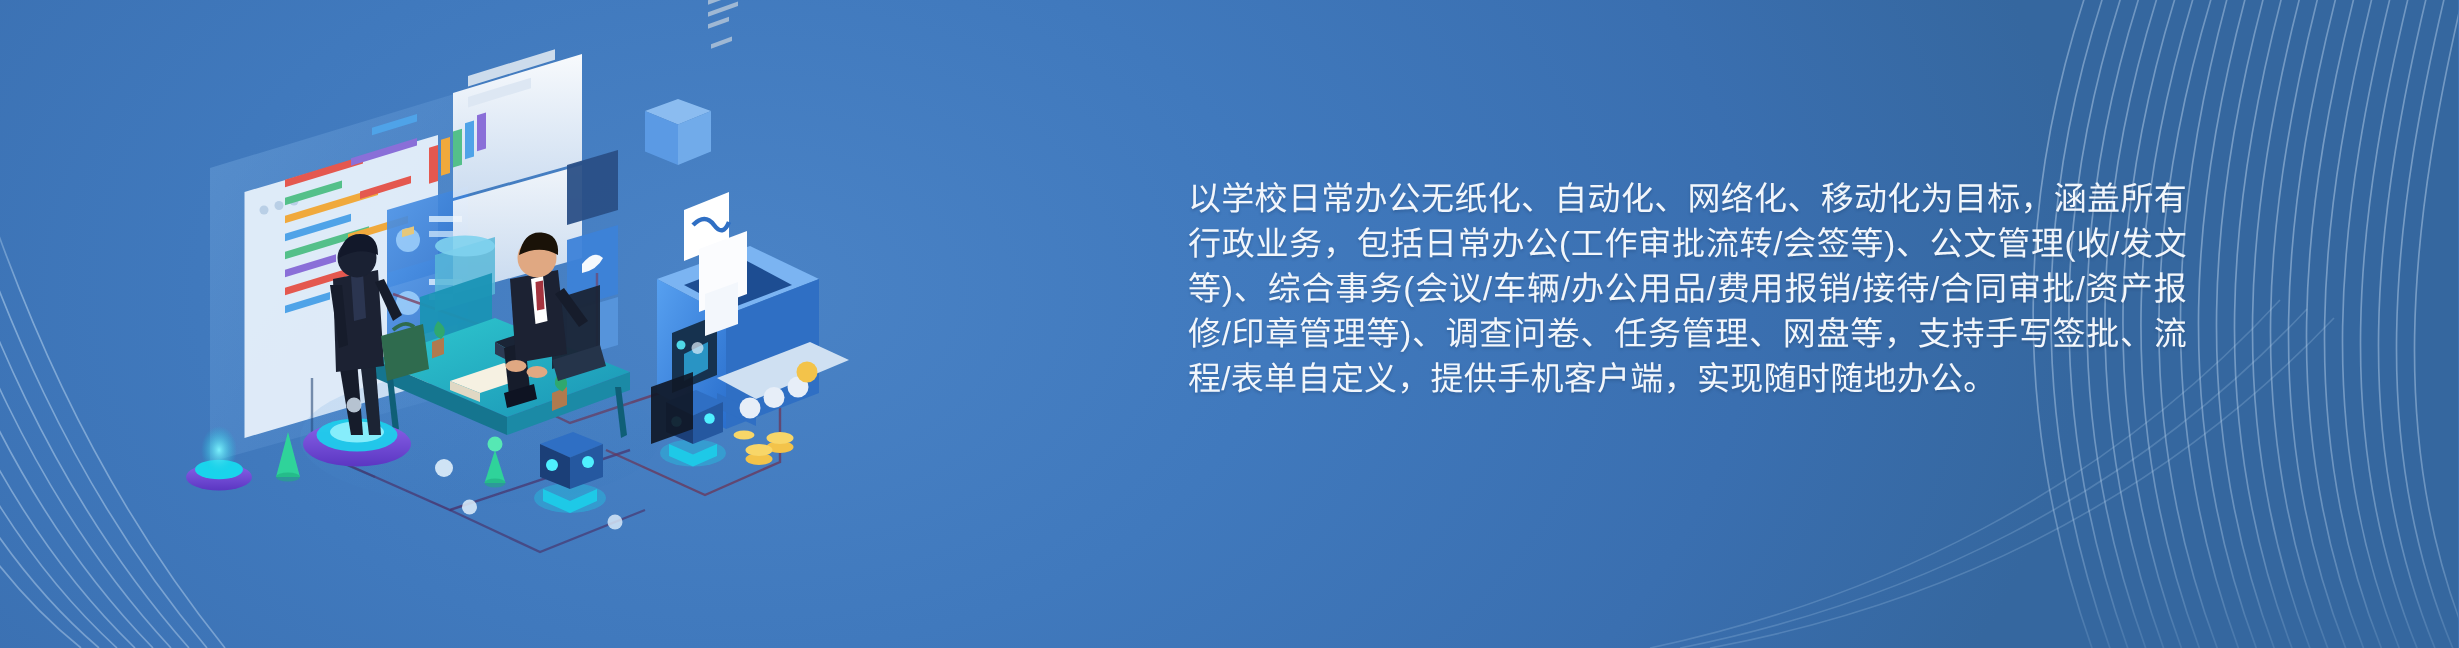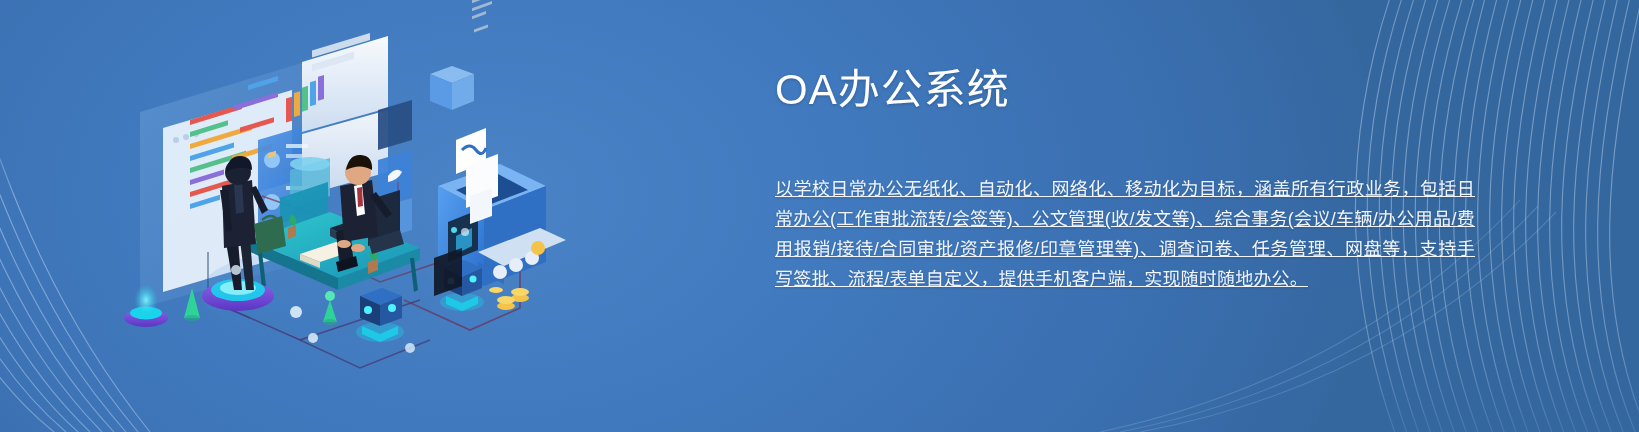--- a/index.html
+++ b/index.html
@@ -37,30 +37,29 @@
   .title {
     color: #ffffff;
     font-size: 42px;
     line-height: 56px;
     font-weight: 400;
     letter-spacing: 1px;
     margin: 0;
     text-shadow: 0 1px 3px rgba(20,50,90,0.35);
   }
   .desc {
-    margin: 0;
+    margin: 17px;
     margin-top: 56px;
     color: #f2f6fb;
-    font-size: 18px;
+    font-size: 22px;
     line-height: 30px;
     letter-spacing: 0.2px;
     text-align: justify;
     text-justify: inter-ideograph;
     text-shadow: 0 1px 2px rgba(20,50,90,0.28);
-    text-decoration: underline;
   }
 </style>
 </head>
 <body>
 
 <div class="banner">
 
   <svg class="bg-lines" viewBox="0 0 1639 432" preserveAspectRatio="none">
     <defs>
       <linearGradient id="arcFadeL" x1="0" y1="0" x2="0" y2="1">
@@ -380,16 +379,15 @@
 
       <circle cx="296" cy="312" r="6" fill="#dfeefb" opacity="0.9"></circle>
       <circle cx="313" cy="338" r="5" fill="#dfeefb" opacity="0.85"></circle>
       <circle cx="410" cy="348" r="5" fill="#dfeefb" opacity="0.8"></circle>
       <circle cx="236" cy="270" r="5" fill="#dfeefb" opacity="0.8"></circle>
       <circle cx="465" cy="232" r="4" fill="#dfeefb" opacity="0.7"></circle>
     </g>
   </svg>
 
   <div class="content">
-    <h1 class="title">OA办公系统</h1>
     <p class="desc">以学校日常办公无纸化、自动化、网络化、移动化为目标，涵盖所有行政业务，包括日常办公(工作审批流转/会签等)、公文管理(收/发文等)、综合事务(会议/车辆/办公用品/费用报销/接待/合同审批/资产报修/印章管理等)、调查问卷、任务管理、网盘等，支持手写签批、流程/表单自定义，提供手机客户端，实现随时随地办公。</p>
   </div>
 </div>
 
 </body></html>

